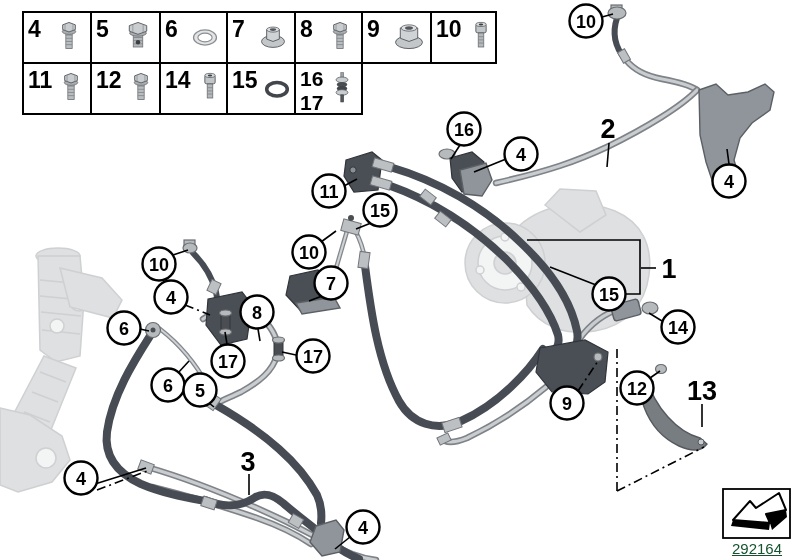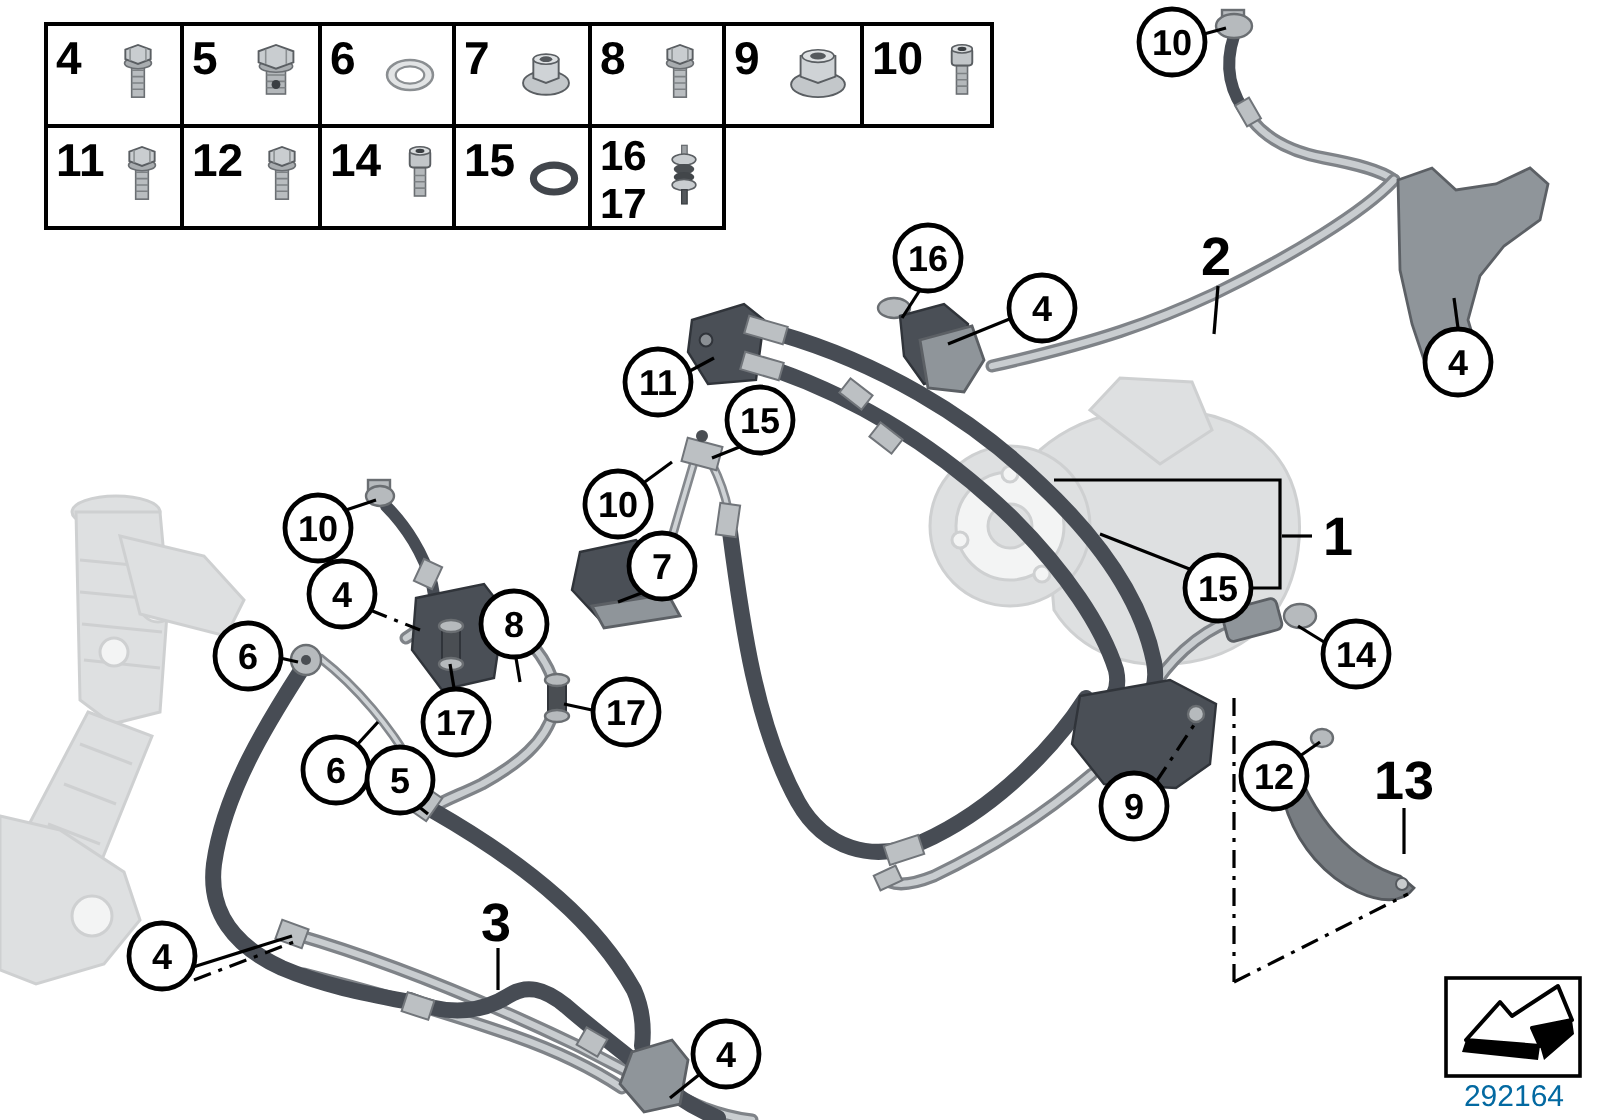--- a/index.html
+++ b/index.html
@@ -36,21 +36,21 @@
                 display:flex;align-items:flex-start;padding:1px 2px 1px 4px;}
   #legend .cell+.cell{margin-left:-2px;}
   #legend .lrow+.lrow .cell{margin-top:-2px;}
   #legend .nums{display:flex;flex-direction:column;line-height:1.02;padding-top:2px;}
   #legend .num{font:bold 23px "Liberation Sans",sans-serif;color:#000;}
   #legend .nums.double .num{font-size:21px;}
   #legend .fastener{margin-left:auto;align-self:center;width:38px;height:47px;flex:none;}
 
   
   #fig-num{position:absolute;left:717px;top:540px;width:80px;text-align:center;
-           font:15px "Liberation Sans",sans-serif;color:#0369a1;}
+           font:15px "Liberation Sans",sans-serif;color:#14532d;text-decoration:underline;}
 </style>
 </head>
 <body>
 
 <div id="stage">
 
   <svg width="0" height="0" style="position:absolute" aria-hidden="true">
     <defs>
       <g id="sym-hex-bolt">
         <rect x="20" y="17" width="8" height="21" fill="#b9bdc0" stroke="#6a6e72" stroke-width="1"></rect>

